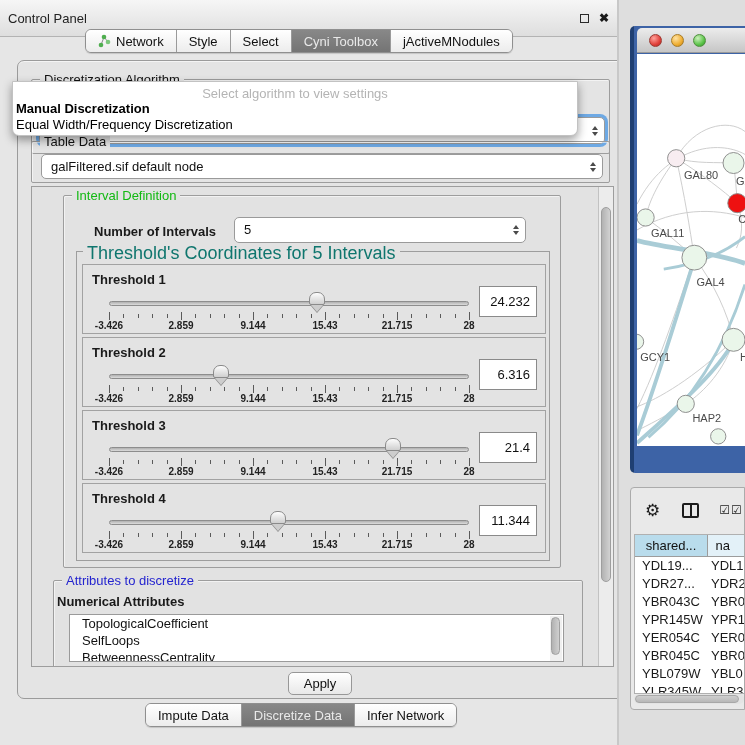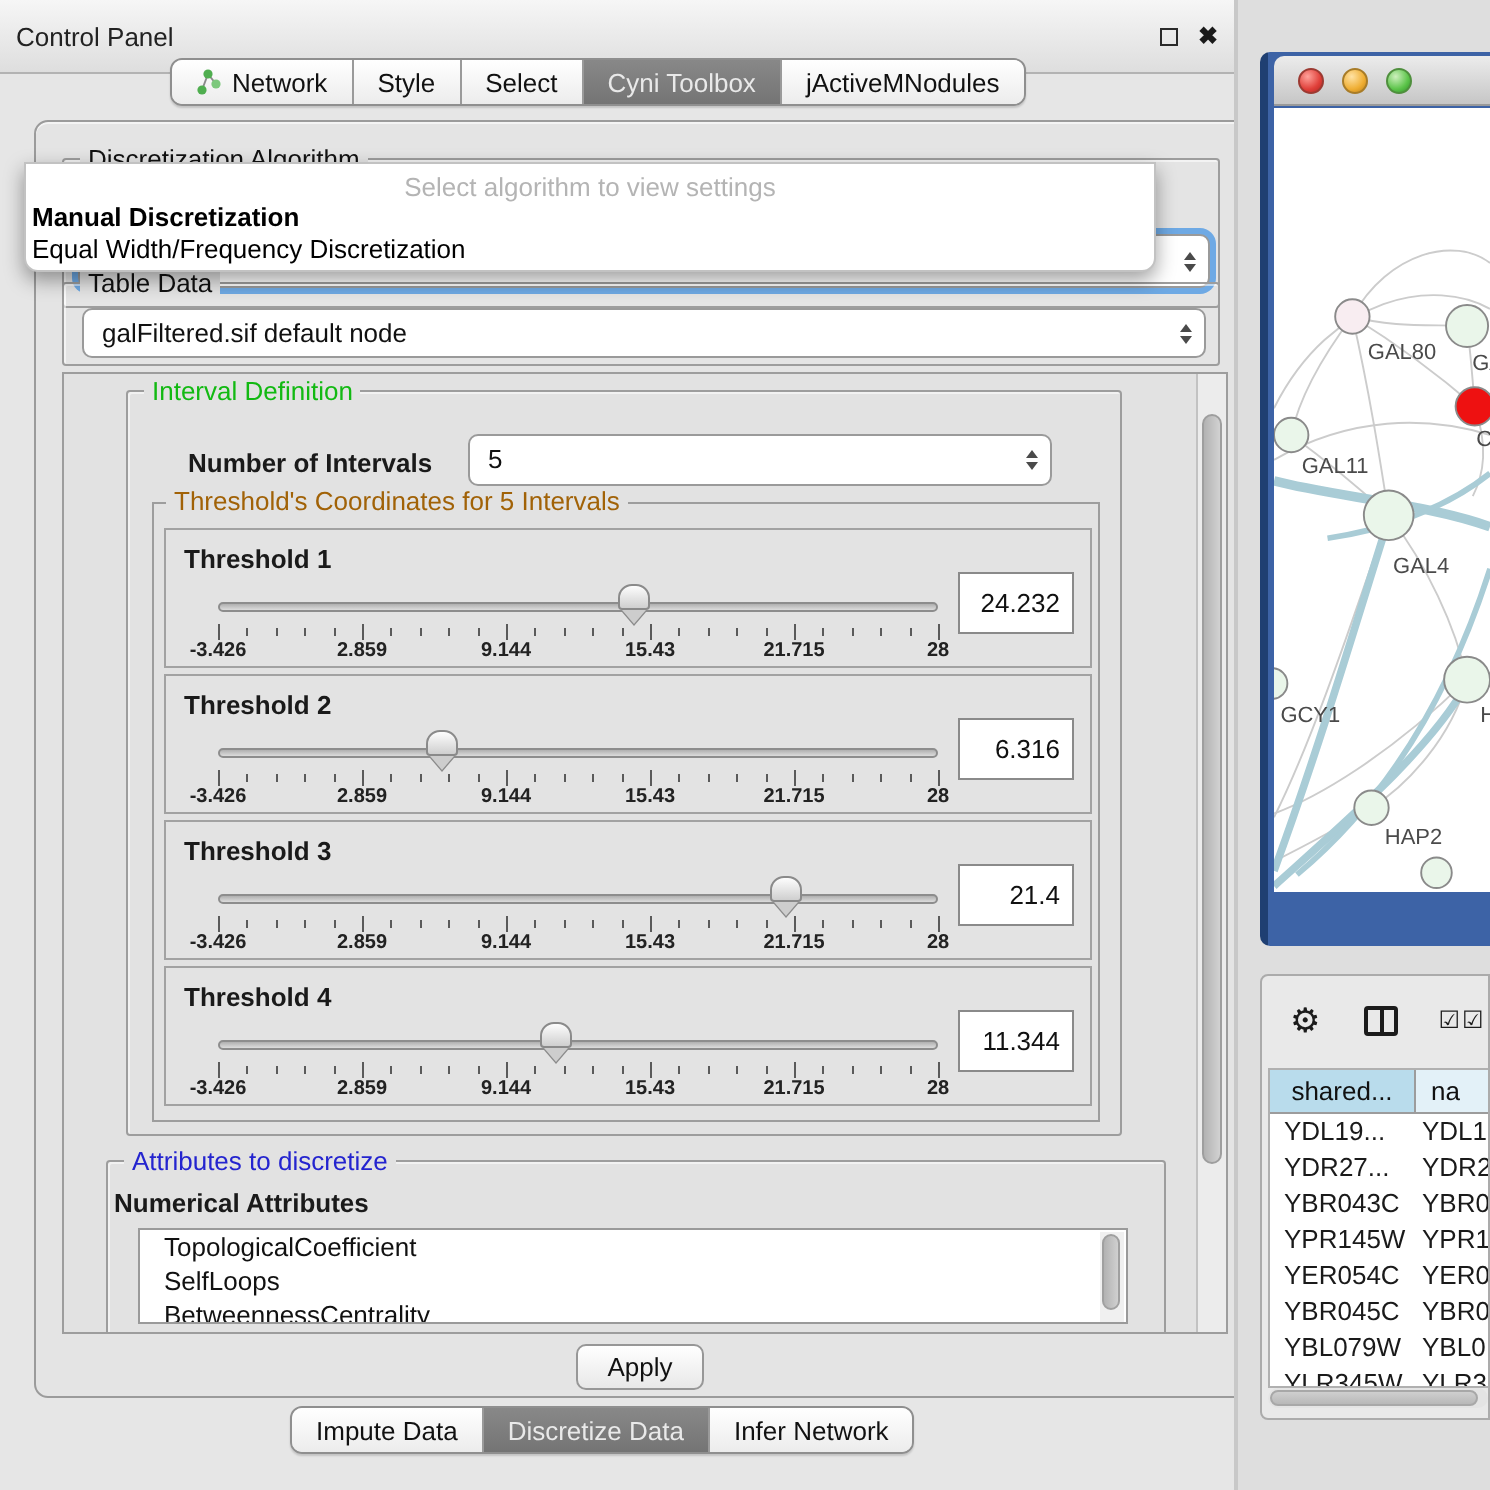--- a/index.html
+++ b/index.html
@@ -63,21 +63,21 @@
   .v-thumb { position:absolute; left:2px; top:20px; width:10px; height:375px;
     border-radius:6px; background:linear-gradient(90deg,#b2b2b2,#d2d2d2); border:1px solid #9e9e9e; }
 
   .interval-group { left:31px; top:8px; width:498px; height:373px; }
   .noi-label { position:absolute; left:30px; top:28px; font-weight:bold; font-size:13px; }
   .noi-combo { left:170px; top:21px; width:292px; height:26px; }
 
   .thresh-group { position:absolute; left:12px; top:55px; width:474px; height:310px;
     border:1px solid #9d9d9d; }
   .thresh-legend { position:absolute; top:-9px; left:6px; background:#e2e2e2; padding:0 4px;
-    font-size:13px; color:#a16207; white-space:nowrap; }
+    font-size:18px; color:#0f766e; white-space:nowrap; }
 
   .threshold-row { position:absolute; left:5px; width:464px; height:70px;
     border:1px solid #a2a2a2; background:#e3e3e3; }
   .t-label { position:absolute; left:9px; top:7px; font-weight:bold; font-size:13px; }
   .slider-zone { position:absolute; left:26px; top:0; width:360px; height:70px; }
   .slider-track { position:absolute; left:0; top:36px; width:100%; height:5px;
     border:1px solid #8d8d8d; border-radius:3px; background:linear-gradient(#b0b0b0,#dcdcdc); }
   .slider-thumb { position:absolute; top:27px; width:16px; height:13px;
     background:linear-gradient(#fdfdfd,#cfcfcf); border:1px solid #8a8a8a;
     border-radius:7px 7px 2px 2px; }

